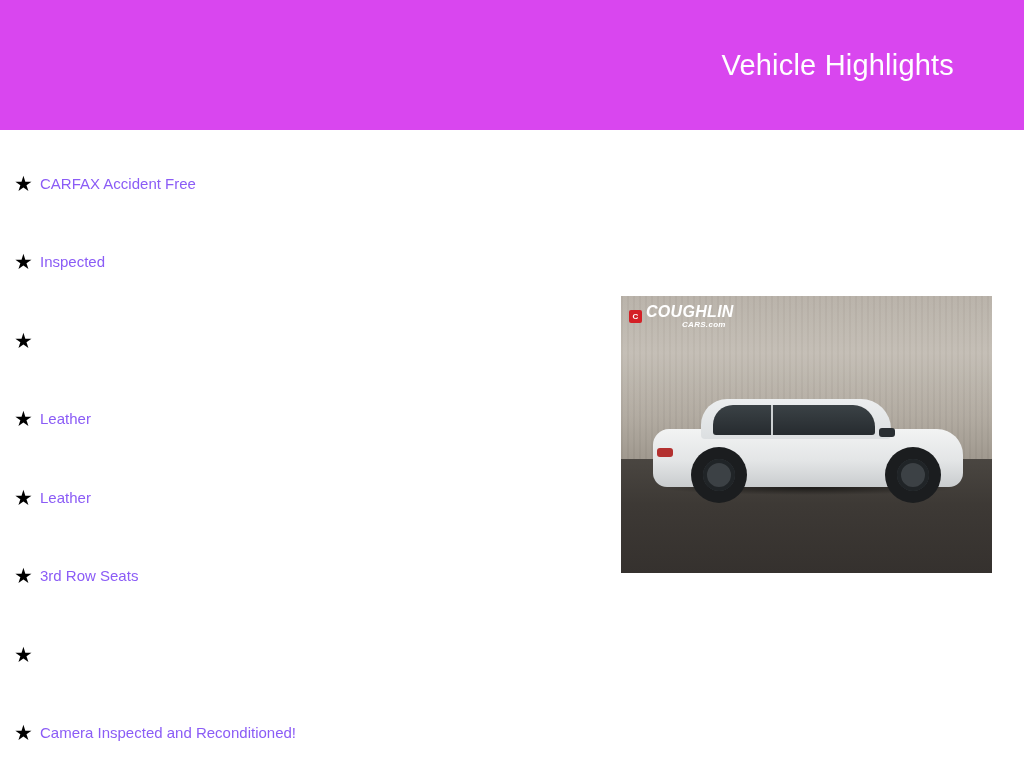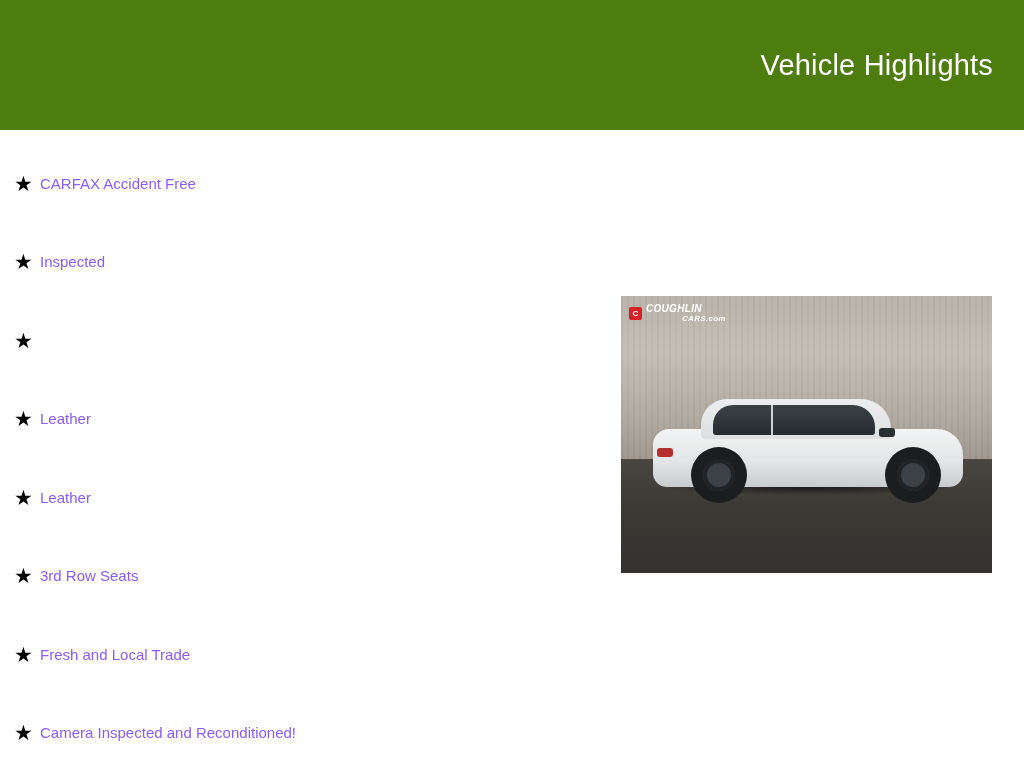--- a/index.html
+++ b/index.html
@@ -12,26 +12,26 @@
     height: 768px;
     font-family: "Liberation Sans", sans-serif;
     overflow: hidden;
     position: relative;
   }
 
   
   .header {
     width: 100%;
     height: 130px;
-    background: #4d7c0f;
+    background: #d946ef;
     display: flex;
     align-items: center;
     justify-content: flex-end;
     box-sizing: border-box;
-    padding-right: 31px;
+    padding-right: 70px;
   }
   .header-title {
     color: #ffffff;
     font-size: 29px;
     font-weight: 400;
     letter-spacing: 0.2px;
     line-height: 1;
   }
 
   
@@ -125,21 +125,21 @@
     font-weight: bold;
     line-height: 1;
   }
   .photo-logo-text {
     display: flex;
     flex-direction: column;
     line-height: 1;
   }
   .photo-logo-text .brand {
     color: #ffffff;
-    font-size: 10px;
+    font-size: 16px;
     font-weight: bold;
     font-style: italic;
     letter-spacing: 0.3px;
   }
   .photo-logo-text .sub {
     color: #ffffff;
     font-size: 8px;
     font-weight: bold;
     font-style: italic;
     letter-spacing: 0.3px;
@@ -264,21 +264,20 @@
     <li class="highlight-item">
       <span class="bullet-star">★</span>
       <span class="highlight-label">Leather</span>
     </li>
     <li class="highlight-item">
       <span class="bullet-star">★</span>
       <span class="highlight-label">3rd Row Seats</span>
     </li>
     <li class="highlight-item">
       <span class="bullet-star">★</span>
-      <span class="highlight-label">Fresh and Local Trade</span>
     </li>
     <li class="highlight-item">
       <span class="bullet-star">★</span>
       <span class="highlight-label">Camera Inspected and Reconditioned!</span>
     </li>
   </ul>
 
   <div class="vehicle-photo">
     <div class="photo-wall"></div>
     <div class="photo-ground"></div>

